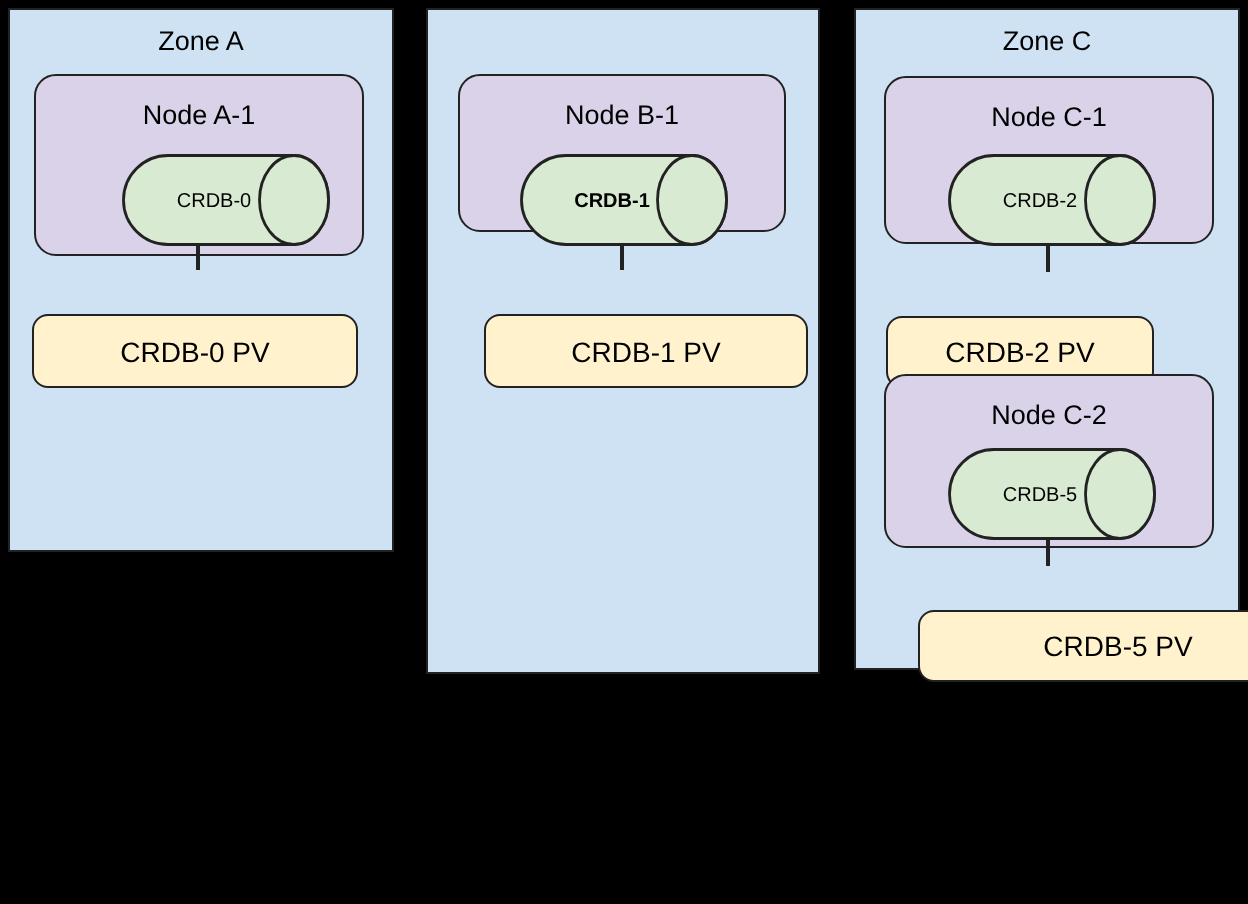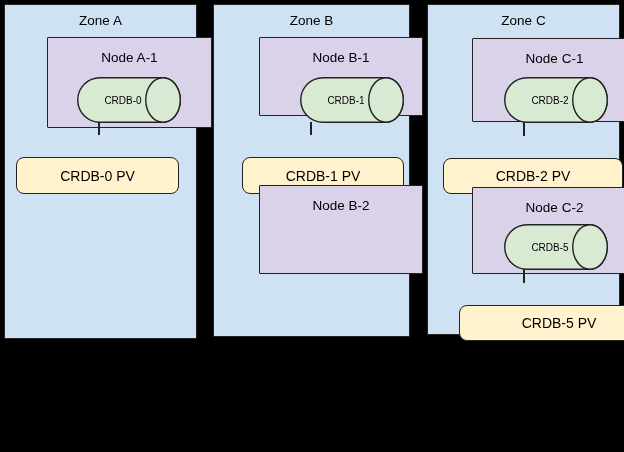--- a/index.html
+++ b/index.html
@@ -28,23 +28,22 @@
     right: 0;
     top: 8px;
     text-align: center;
     font-size: 13.5px;
     line-height: 16px;
   }
   .node {
     position: absolute;
     background: var(--node_fill, #d9d2e9);
     border: 1px solid var(--border, #222222);
-    border-radius: 1px;
+    border-radius: 11px;
     box-sizing: border-box;
-    margin-left: 30px;
   }
   .node-title {
     position: absolute;
     left: 0;
     right: 0;
     top: 12px;
     text-align: center;
     font-size: 13.5px;
     line-height: 16px;
   }
@@ -76,83 +75,79 @@
     justify-content: center;
     font-size: 14px;
     margin-top: 22px;
   }
 </style>
 </head>
 <body>
 
 <div class="stage">
 
-  <div class="zone" style="left:4px; top:4px; width:193px; height:335px;">
+  <div class="zone" style="left:4px; top:4px; width:193px; height:272px;">
     <div class="zone-title">Zone A</div>
 
     <div class="node" style="left:12px; top:32px; width:165px; height:91px;">
       <div class="node-title">Node A-1</div>
-      <div class="cyl" style="left:29px; top:39px;">
+      <div class="cyl" style="left:43px; top:39px;">
         <svg viewBox="0 0 104 46" width="104" height="46">
           <path d="M 23 0.75 L 86 0.75 A 17.25 22.25 0 0 1 86 45.25 L 23 45.25 A 22.25 22.25 0 0 1 23 0.75 Z" fill="var(--cylinder_fill, #d9ead3)" stroke="var(--border, #222222)" stroke-width="1.4"></path>
           <ellipse cx="86" cy="23" rx="17.25" ry="22.25" fill="var(--cylinder_fill, #d9ead3)" stroke="var(--border, #222222)" stroke-width="1.4"></ellipse>
           <text x="46" y="26.5" text-anchor="middle">CRDB-0</text>
         </svg>
       </div>
     </div>
 
     <div class="connector" style="left:93px; top:117px; height:13px;"></div>
 
     <div class="pv" style="left:11px; top:130px; width:163px; height:37px;">
       <span>CRDB-0 PV</span>
     </div>
   </div>
 
   <div class="zone" style="left:213px; top:4px; width:197px; height:333px;">
-    <div class="zone-title">Zone B</div>
 
     <div class="node" style="left:15px; top:32px; width:164px; height:79px;">
       <div class="node-title">Node B-1</div>
-      <div class="cyl" style="left:40px; top:39px;">
+      <div class="cyl" style="left:30px; top:39px;font-weight:bold;">
         <svg viewBox="0 0 104 46" width="104" height="46">
           <path d="M 23 0.75 L 86 0.75 A 17.25 22.25 0 0 1 86 45.25 L 23 45.25 A 22.25 22.25 0 0 1 23 0.75 Z" fill="var(--cylinder_fill, #d9ead3)" stroke="var(--border, #222222)" stroke-width="1.4"></path>
           <ellipse cx="86" cy="23" rx="17.25" ry="22.25" fill="var(--cylinder_fill, #d9ead3)" stroke="var(--border, #222222)" stroke-width="1.4"></ellipse>
           <text x="46" y="26.5" text-anchor="middle">CRDB-1</text>
         </svg>
       </div>
     </div>
 
     <div class="connector" style="left:96px; top:117px; height:13px;"></div>
 
     <div class="pv" style="left:28px; top:130px; width:162px; height:37px;">
       <span>CRDB-1 PV</span>
     </div>
 
-    <div class="node" style="left:15px; top:180px; width:164px; height:89px;">
-      <div class="node-title">Node B-2</div>
-    </div>
   </div>
 
   <div class="zone" style="left:427px; top:4px; width:193px; height:331px;">
     <div class="zone-title">Zone C</div>
 
     <div class="node" style="left:14px; top:33px; width:165px; height:84px;">
       <div class="node-title">Node C-1</div>
       <div class="cyl" style="left:31px; top:38px;">
         <svg viewBox="0 0 104 46" width="104" height="46">
           <path d="M 23 0.75 L 86 0.75 A 17.25 22.25 0 0 1 86 45.25 L 23 45.25 A 22.25 22.25 0 0 1 23 0.75 Z" fill="var(--cylinder_fill, #d9ead3)" stroke="var(--border, #222222)" stroke-width="1.4"></path>
           <ellipse cx="86" cy="23" rx="17.25" ry="22.25" fill="var(--cylinder_fill, #d9ead3)" stroke="var(--border, #222222)" stroke-width="1.4"></ellipse>
           <text x="46" y="26.5" text-anchor="middle">CRDB-2</text>
         </svg>
       </div>
     </div>
 
     <div class="connector" style="left:95px; top:117px; height:14px;"></div>
 
-    <div class="pv" style="left:15px; top:131px; width:180px; height:36px;align-items:center;">
+    <div class="pv" style="left:15px; top:131px; width:134px; height:36px;align-items:center;">
       <span>CRDB-2 PV</span>
     </div>
 
     <div class="node" style="left:14px; top:182px; width:165px; height:87px;padding-left:44px;">
       <div class="node-title">Node C-2</div>
       <div class="cyl" style="left:31px; top:36px;text-align:right;">
         <svg viewBox="0 0 104 46" width="104" height="46">
           <path d="M 23 0.75 L 86 0.75 A 17.25 22.25 0 0 1 86 45.25 L 23 45.25 A 22.25 22.25 0 0 1 23 0.75 Z" fill="var(--cylinder_fill, #d9ead3)" stroke="var(--border, #222222)" stroke-width="1.4"></path>
           <ellipse cx="86" cy="23" rx="17.25" ry="22.25" fill="var(--cylinder_fill, #d9ead3)" stroke="var(--border, #222222)" stroke-width="1.4"></ellipse>
           <text x="46" y="26.5" text-anchor="middle">CRDB-5</text>

